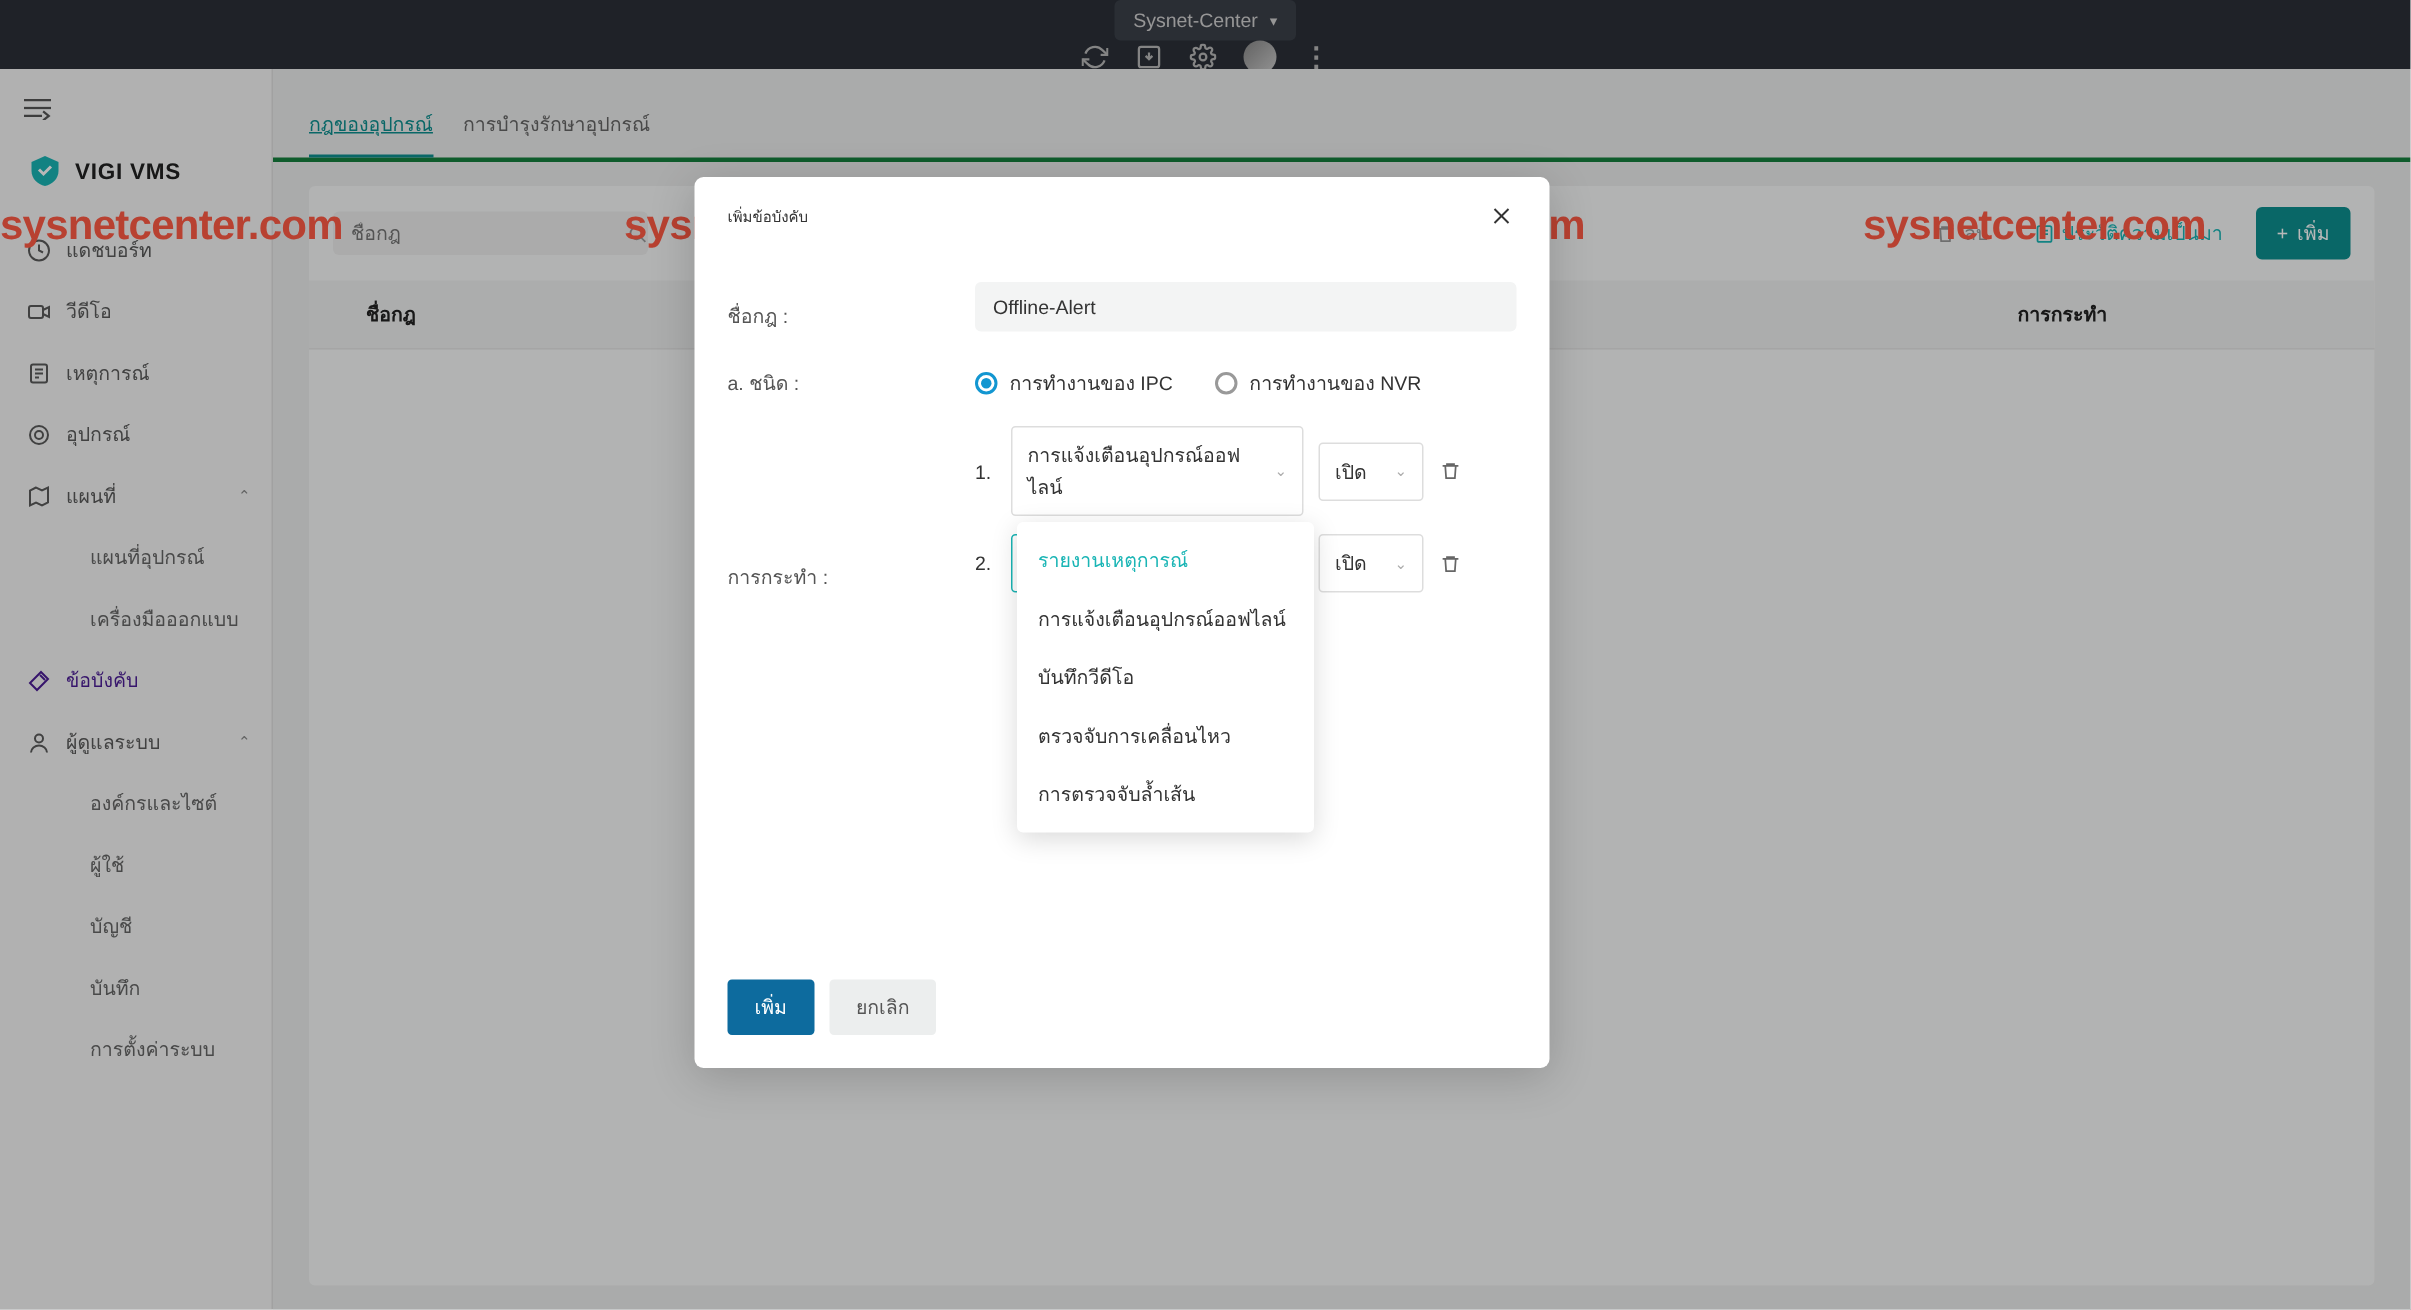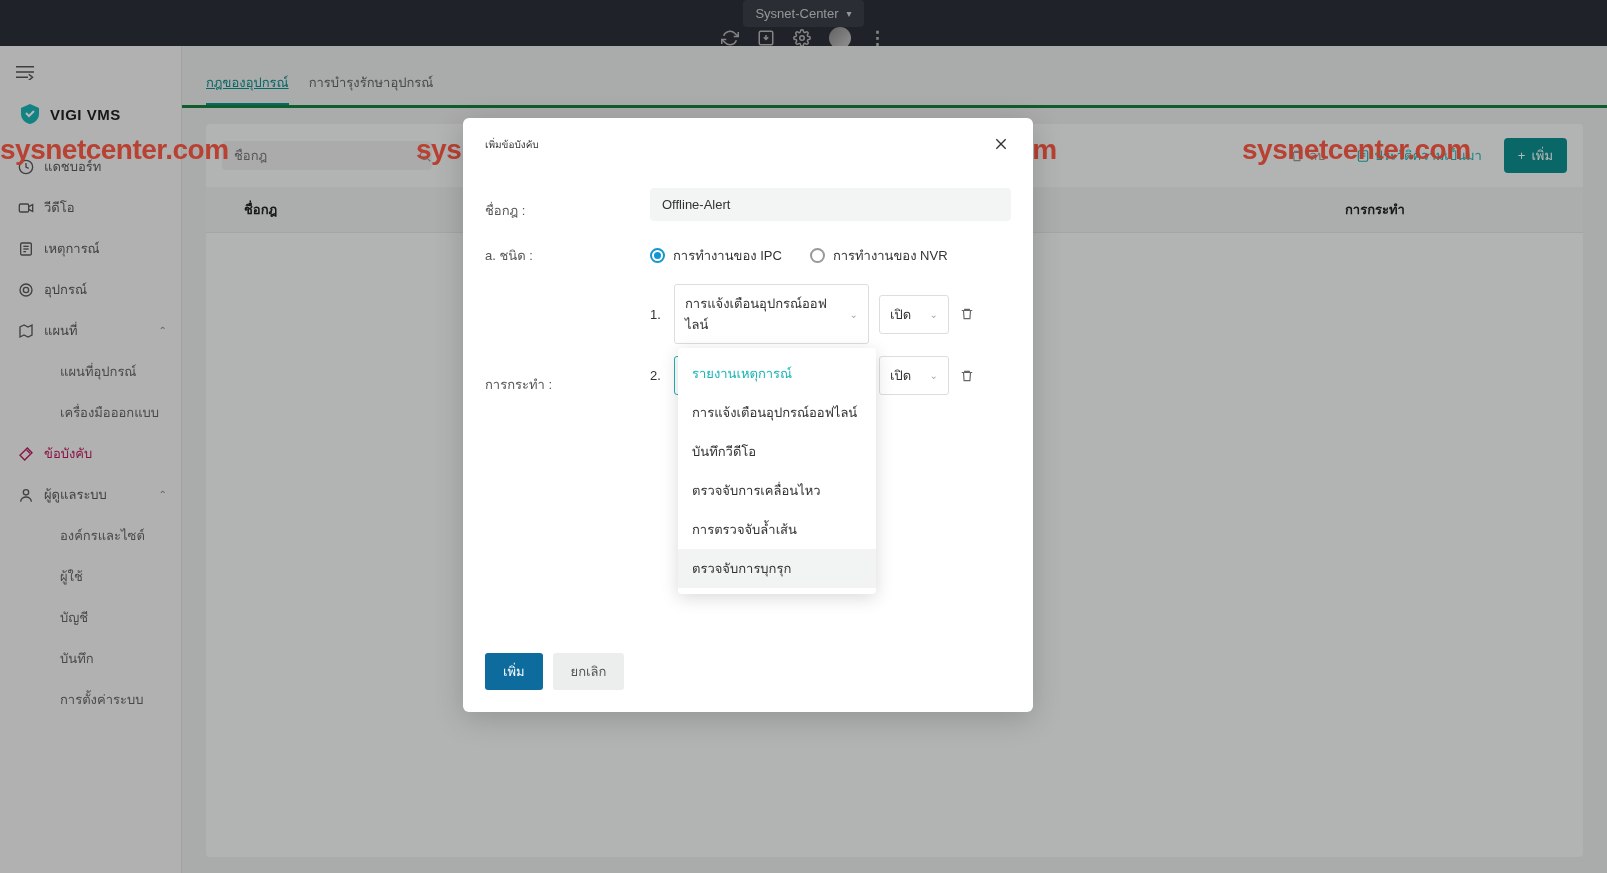--- a/index.html
+++ b/index.html
@@ -20,21 +20,21 @@
 .content { flex: 1; background: #eceded; display: flex; flex-direction: column; }
 
 
 .menu-toggle { padding: 6px 16px; color: #555; }
 .menu-toggle svg { cursor: pointer; }
 .logo { padding: 16px 18px 20px; display: flex; align-items: center; gap: 8px; }
 .logo-badge { width: 24px; height: 24px; }
 .logo-text { font-weight: 700; font-size: 15px; letter-spacing: 0.5px; color: #222; }
 .nav { display: flex; flex-direction: column; gap: 0; }
 .nav-item { display: flex; align-items: center; gap: 10px; padding: 10px 18px; color: #5a5a5a; cursor: pointer; position: relative; }
-.nav-item.active { color: #be185d; }
+.nav-item.active { color: #4c1d95; }
 .nav-item .ico { width: 16px; height: 16px; display: flex; align-items: center; justify-content: center; }
 .nav-item .exp { position: absolute; right: 14px; font-size: 10px; color: #888; }
 .nav-sub { padding-left: 40px; color: #666; font-size: 13px; margin-left: 20px; }
 
 
 .tabs { padding: 16px 24px 0; display: flex; gap: 20px; border-bottom: 3px solid #15803d; background: #eceded; }
 .tab { padding: 10px 0; color: #666; cursor: pointer; border-bottom: 2px solid transparent; }
 .tab.active { color: #0d8f8f; border-bottom-color: #0d8f8f; font-weight: 500; text-decoration: underline; }
 
 
@@ -358,14 +358,13 @@
     <div class="btn-cancel">ยกเลิก</div>
   </div>
 </div>
 
 <div class="dropdown">
   <div class="dd-item selected">รายงานเหตุการณ์</div>
   <div class="dd-item">การแจ้งเตือนอุปกรณ์ออฟไลน์</div>
   <div class="dd-item">บันทึกวีดีโอ</div>
   <div class="dd-item">ตรวจจับการเคลื่อนไหว</div>
   <div class="dd-item">การตรวจจับล้ำเส้น</div>
-  <div class="dd-item hover">ตรวจจับการบุกรุก</div>
 </div>
 
 </body></html>

